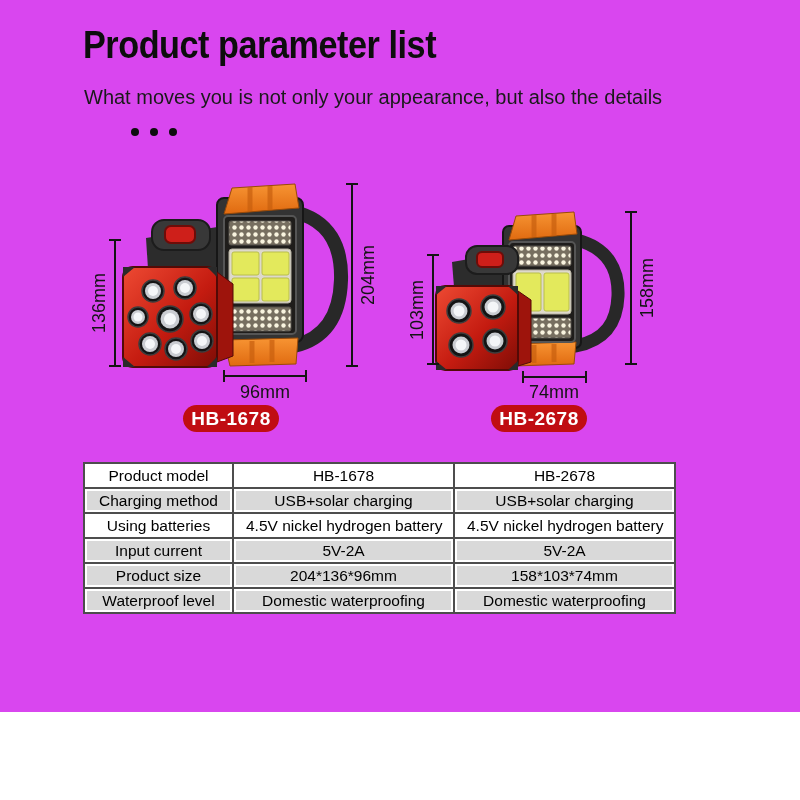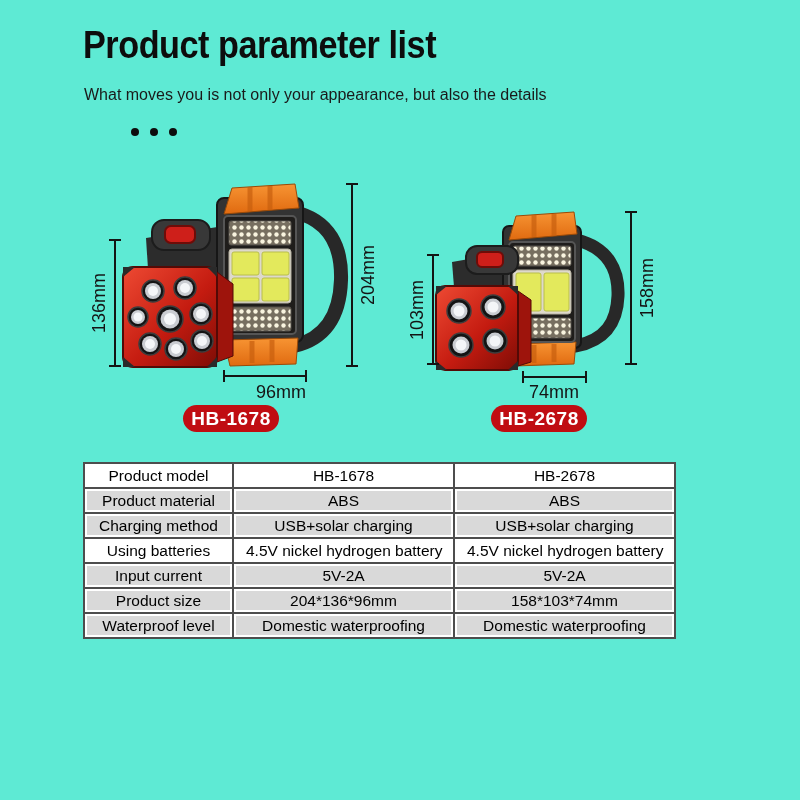--- a/index.html
+++ b/index.html
@@ -1,40 +1,40 @@
 <!DOCTYPE html>
 <html><head>
 <meta charset="utf-8">
 <style>
   * { margin: 0; padding: 0; box-sizing: border-box; }
   html, body { background: #ffffff; }
   .stage {
     position: relative;
     width: 800px;
-    height: 800px;
-    background: #5eead4;
+    height: 712px;
+    background: #d946ef;
     overflow: hidden;
     font-family: "Liberation Sans", sans-serif;
     color: #111;
   }
   .page-title {
     position: absolute;
     left: 83px; top: 24px;
     font-size: 38px;
     font-weight: bold;
     letter-spacing: -0.5px;
     color: #0d0d0d;
     transform: scaleX(0.9);
     transform-origin: left center;
     white-space: nowrap;
   }
   .page-subtitle {
     position: absolute;
     left: 84px; top: 86px;
-    font-size: 16px;
+    font-size: 20px;
     color: #1a1a1a;
     white-space: nowrap;
   }
   .dots-row {
     position: absolute;
     left: 131px; top: 128px;
     display: flex; gap: 11px;
   }
   .dots-row .dot {
     width: 8px; height: 8px;
@@ -280,46 +280,41 @@
         <line x1="625" y1="212" x2="637" y2="212"></line>
         <line x1="625" y1="364" x2="637" y2="364"></line>
       <line x1="523" y1="377" x2="586" y2="377"></line>
         <line x1="523" y1="371" x2="523" y2="383"></line>
         <line x1="586" y1="371" x2="586" y2="383"></line>
     </g>
   </svg>
 
   <div class="dim-label vertical" style="left:99px;  top:303px;">136mm</div>
   <div class="dim-label vertical" style="left:368px; top:275px;">204mm</div>
-  <div class="dim-label" style="left:265px; top:392px;margin-left:16px;">96mm</div>
+  <div class="dim-label" style="left:265px; top:392px;">96mm</div>
   <div class="dim-label vertical" style="left:417px; top:310px;">103mm</div>
   <div class="dim-label vertical" style="left:647px; top:288px;">158mm</div>
   <div class="dim-label" style="left:554px; top:392px;">74mm</div>
 
   <div class="model-badge" style="left:183px; top:405px; background:#c00d12;">HB-1678</div>
   <div class="model-badge" style="left:491px; top:405px; background:#c00d12;">HB-2678</div>
 
   <table class="spec-table">
     <colgroup>
       <col style="width:149px">
       <col style="width:221px">
       <col style="width:221px">
     </colgroup>
     <tbody>
         <tr class="row-white">
           <td>Product model</td>
           <td>HB-1678</td>
           <td>HB-2678</td>
         </tr>
         <tr class="row-gray">
-          <td>Product material</td>
-          <td>ABS</td>
-          <td>ABS</td>
-        </tr>
-        <tr class="row-gray">
           <td>Charging method</td>
           <td>USB+solar charging</td>
           <td>USB+solar charging</td>
         </tr>
         <tr class="row-white">
           <td>Using batteries</td>
           <td>4.5V nickel hydrogen battery</td>
           <td>4.5V nickel hydrogen battery</td>
         </tr>
         <tr class="row-gray">

